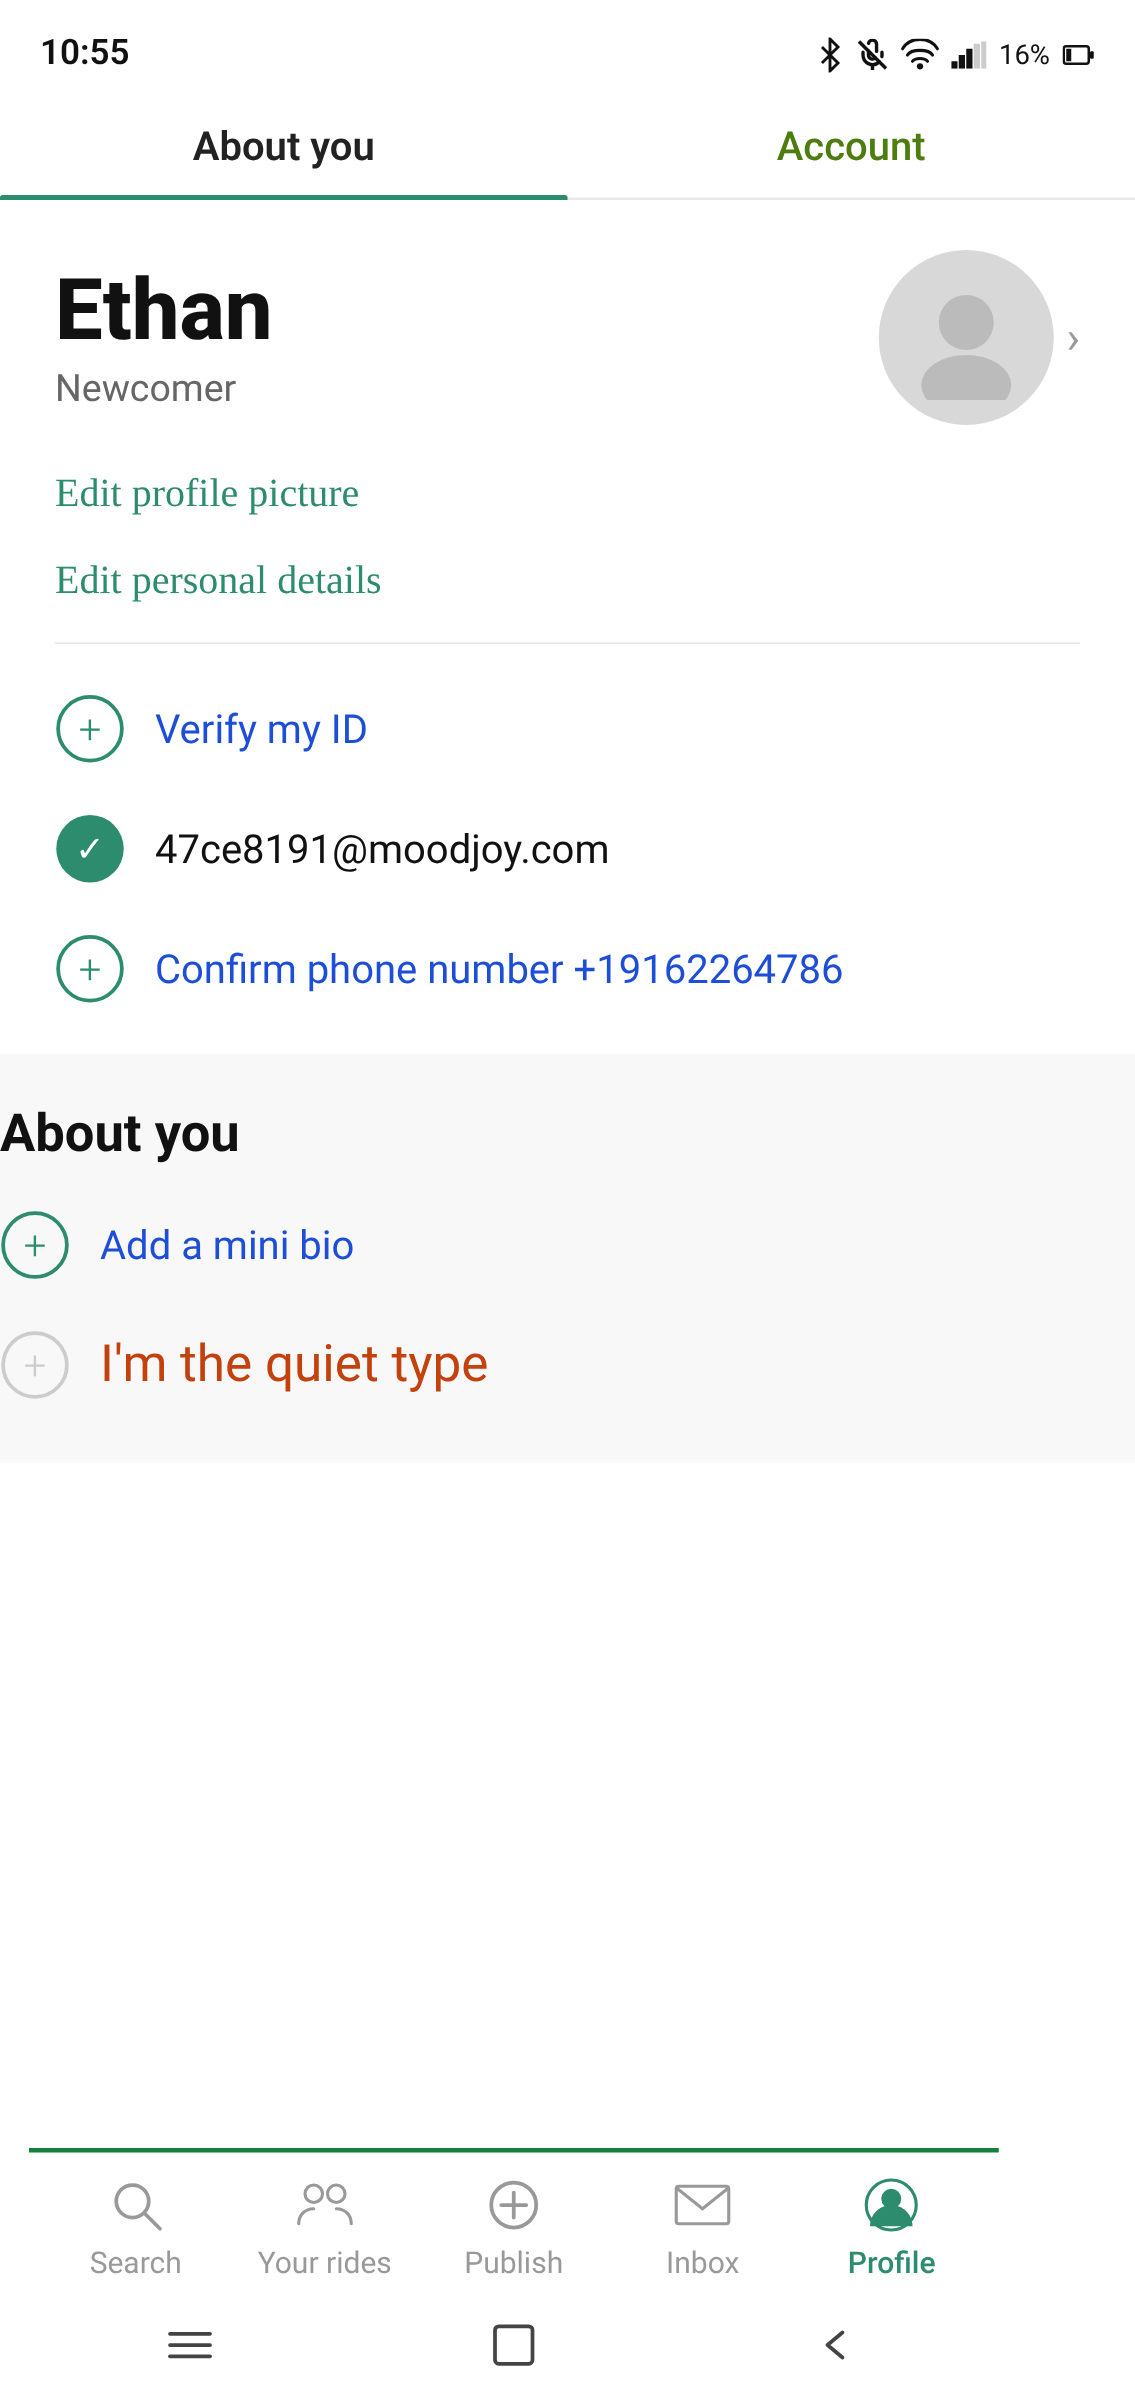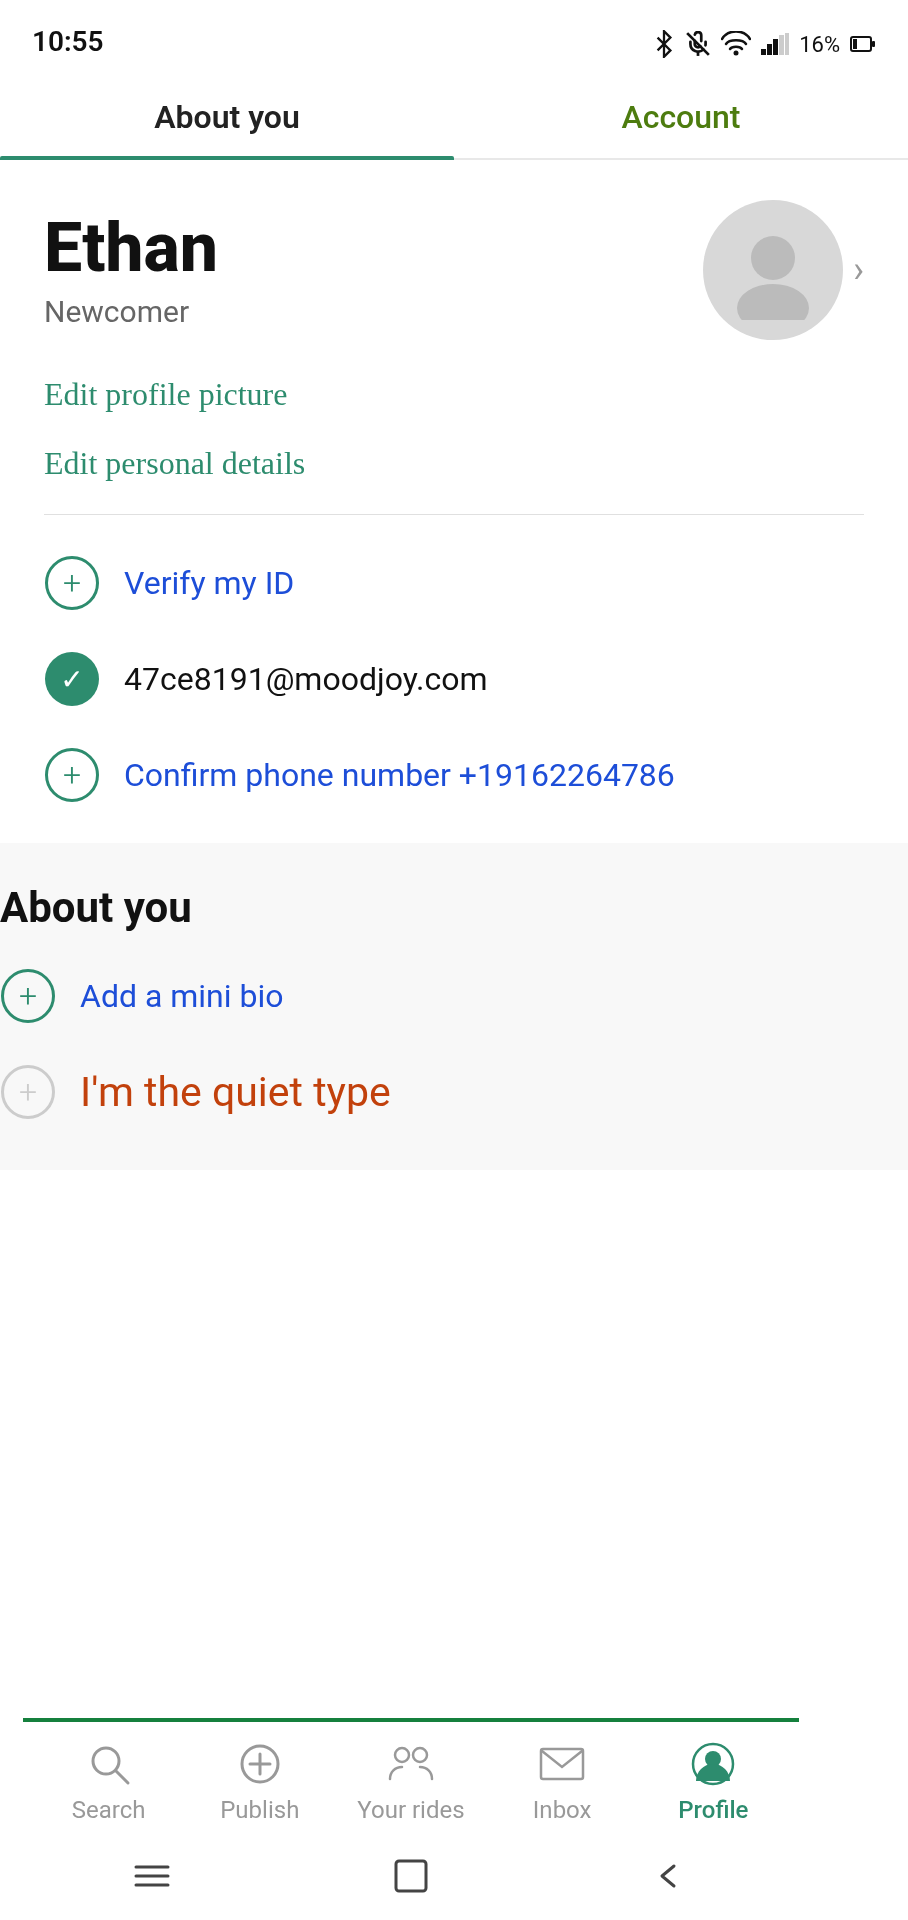--- a/index.html
+++ b/index.html
@@ -393,39 +393,39 @@
           <circle cx="20" cy="20" r="13" stroke="#999" stroke-width="3"></circle>
           <line x1="30" y1="30" x2="42" y2="42" stroke="#999" stroke-width="3" stroke-linecap="round"></line>
         </svg>
       </div>
       <span class="nav-label">Search</span>
     </div>
 
     <div class="nav-item">
       <div class="nav-icon">
         <svg width="46" height="46" viewBox="0 0 46 46" fill="none">
-          <circle cx="23" cy="23" r="18" stroke="#999" stroke-width="3"></circle>
-          <line x1="23" y1="13" x2="23" y2="33" stroke="#999" stroke-width="3" stroke-linecap="round"></line>
-          <line x1="13" y1="23" x2="33" y2="23" stroke="#999" stroke-width="3" stroke-linecap="round"></line>
-        </svg>
-      </div>
-      <span class="nav-label">Publish</span>
-    </div>
-
-    <div class="nav-item">
-      <div class="nav-icon">
-        <svg width="46" height="46" viewBox="0 0 46 46" fill="none">
 
           <circle cx="14" cy="14" r="7" stroke="#999" stroke-width="2.5"></circle>
           <path d="M2 38c0-7 5-12 12-12" stroke="#999" stroke-width="2.5" stroke-linecap="round"></path>
           <circle cx="32" cy="14" r="7" stroke="#999" stroke-width="2.5"></circle>
           <path d="M32 26c7 0 12 5 12 12" stroke="#999" stroke-width="2.5" stroke-linecap="round"></path>
         </svg>
       </div>
       <span class="nav-label">Your rides</span>
+    </div>
+
+    <div class="nav-item">
+      <div class="nav-icon">
+        <svg width="46" height="46" viewBox="0 0 46 46" fill="none">
+          <circle cx="23" cy="23" r="18" stroke="#999" stroke-width="3"></circle>
+          <line x1="23" y1="13" x2="23" y2="33" stroke="#999" stroke-width="3" stroke-linecap="round"></line>
+          <line x1="13" y1="23" x2="33" y2="23" stroke="#999" stroke-width="3" stroke-linecap="round"></line>
+        </svg>
+      </div>
+      <span class="nav-label">Publish</span>
     </div>
 
     <div class="nav-item">
       <div class="nav-icon">
         <svg width="46" height="46" viewBox="0 0 46 46" fill="none">
           <path d="M4 8h38a2 2 0 012 2v26a2 2 0 01-2 2H4a2 2 0 01-2-2V10a2 2 0 012-2z" stroke="#999" stroke-width="2.5"></path>
           <path d="M3 10l20 16L43 10" stroke="#999" stroke-width="2.5" stroke-linecap="round"></path>
         </svg>
       </div>
       <span class="nav-label">Inbox</span>

